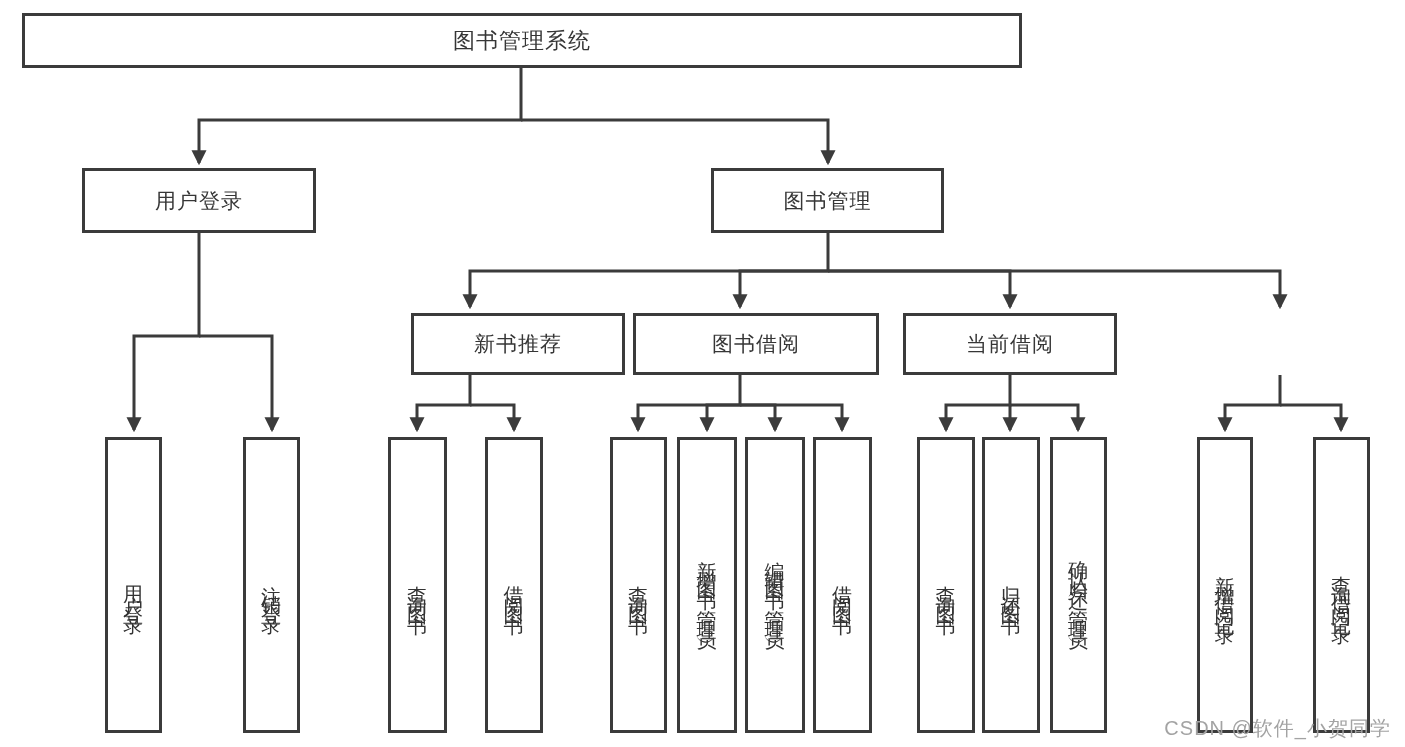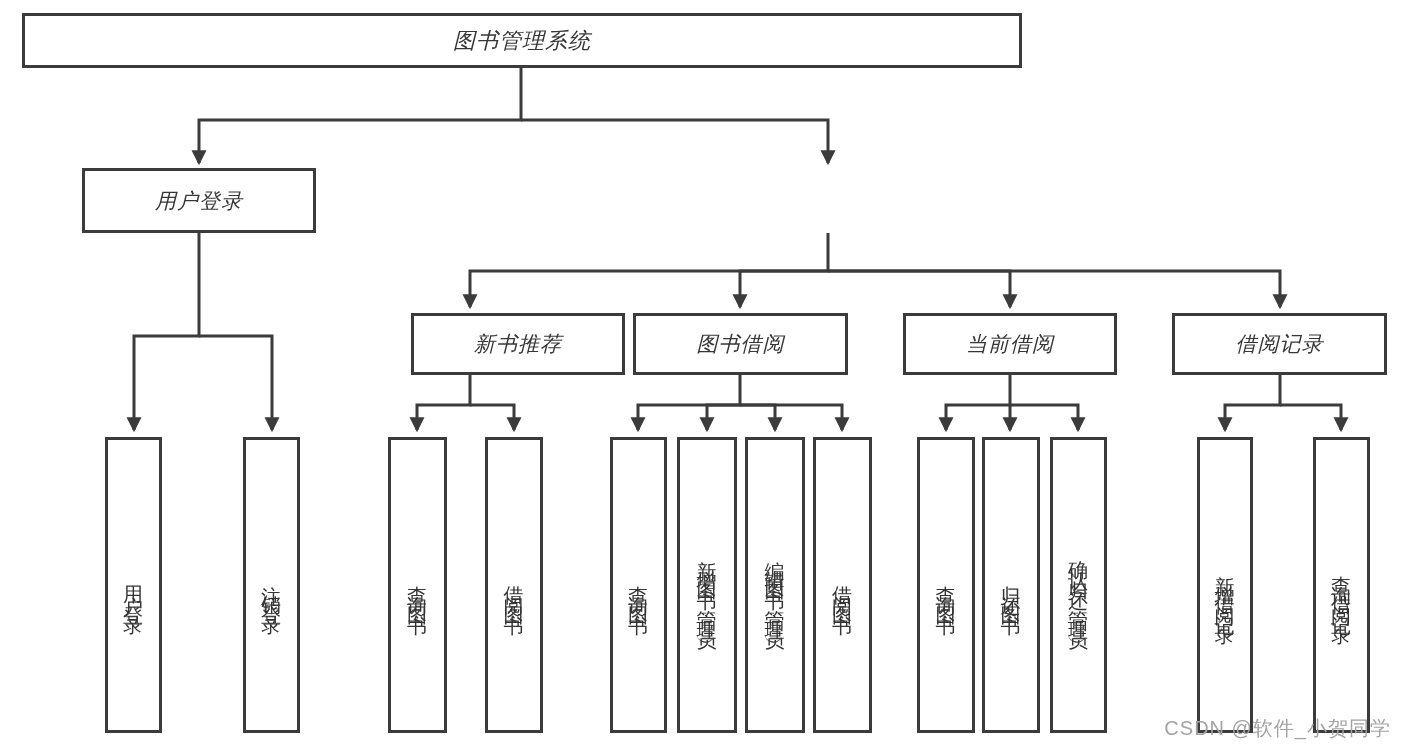--- a/index.html
+++ b/index.html
@@ -28,21 +28,20 @@
     border: 3px solid #3b3b3b;
     background: #ffffff;
     display: flex;
     align-items: center;
     justify-content: center;
     color: #363636;
   }
   .node.h {
     font-size: 21px;
     letter-spacing: 1px;
-    font-style: italic;
   }
   .node.root-box {
     font-size: 22px;
   }
   .node.leaf {
     top: 437px;
     height: 296px;
     border-width: 3px;
   }
   .node.leaf .v-label {
@@ -113,32 +112,32 @@
     </g>
   </svg>
 
   <div class="node h root-box" style="left:22px; top:13px; width:1000px; height:55px;">
     <span>图书管理系统</span>
   </div>
 
   <div class="node h" style="left:82px; top:168px; width:234px; height:65px;">
     <span>用户登录</span>
   </div>
+  <div class="node h" style="left:711px; top:168px; width:233px; height:65px;">
+    <span>图书管理</span>
+  </div>
 
   <div class="node h" style="left:363px; top:313px; width:214px; height:62px;margin-left:48px;">
     <span>新书推荐</span>
   </div>
-  <div class="node h" style="left:633px; top:313px; width:215px; height:62px;">
+  <div class="node h" style="left:633px; top:313px; width:246px; height:62px;">
     <span>图书借阅</span>
   </div>
   <div class="node h" style="left:903px; top:313px; width:214px; height:62px;">
     <span>当前借阅</span>
-  </div>
-  <div class="node h" style="left:1172px; top:313px; width:215px; height:62px;">
-    <span>借阅记录</span>
   </div>
 
   <div class="node leaf" style="left:105px; width:57px;">
     <span class="v-label">用户登录</span>
   </div>
   <div class="node leaf" style="left:243px; width:57px;">
     <span class="v-label">注销登录</span>
   </div>
 
   <div class="node leaf" style="left:388px; width:59px;">

